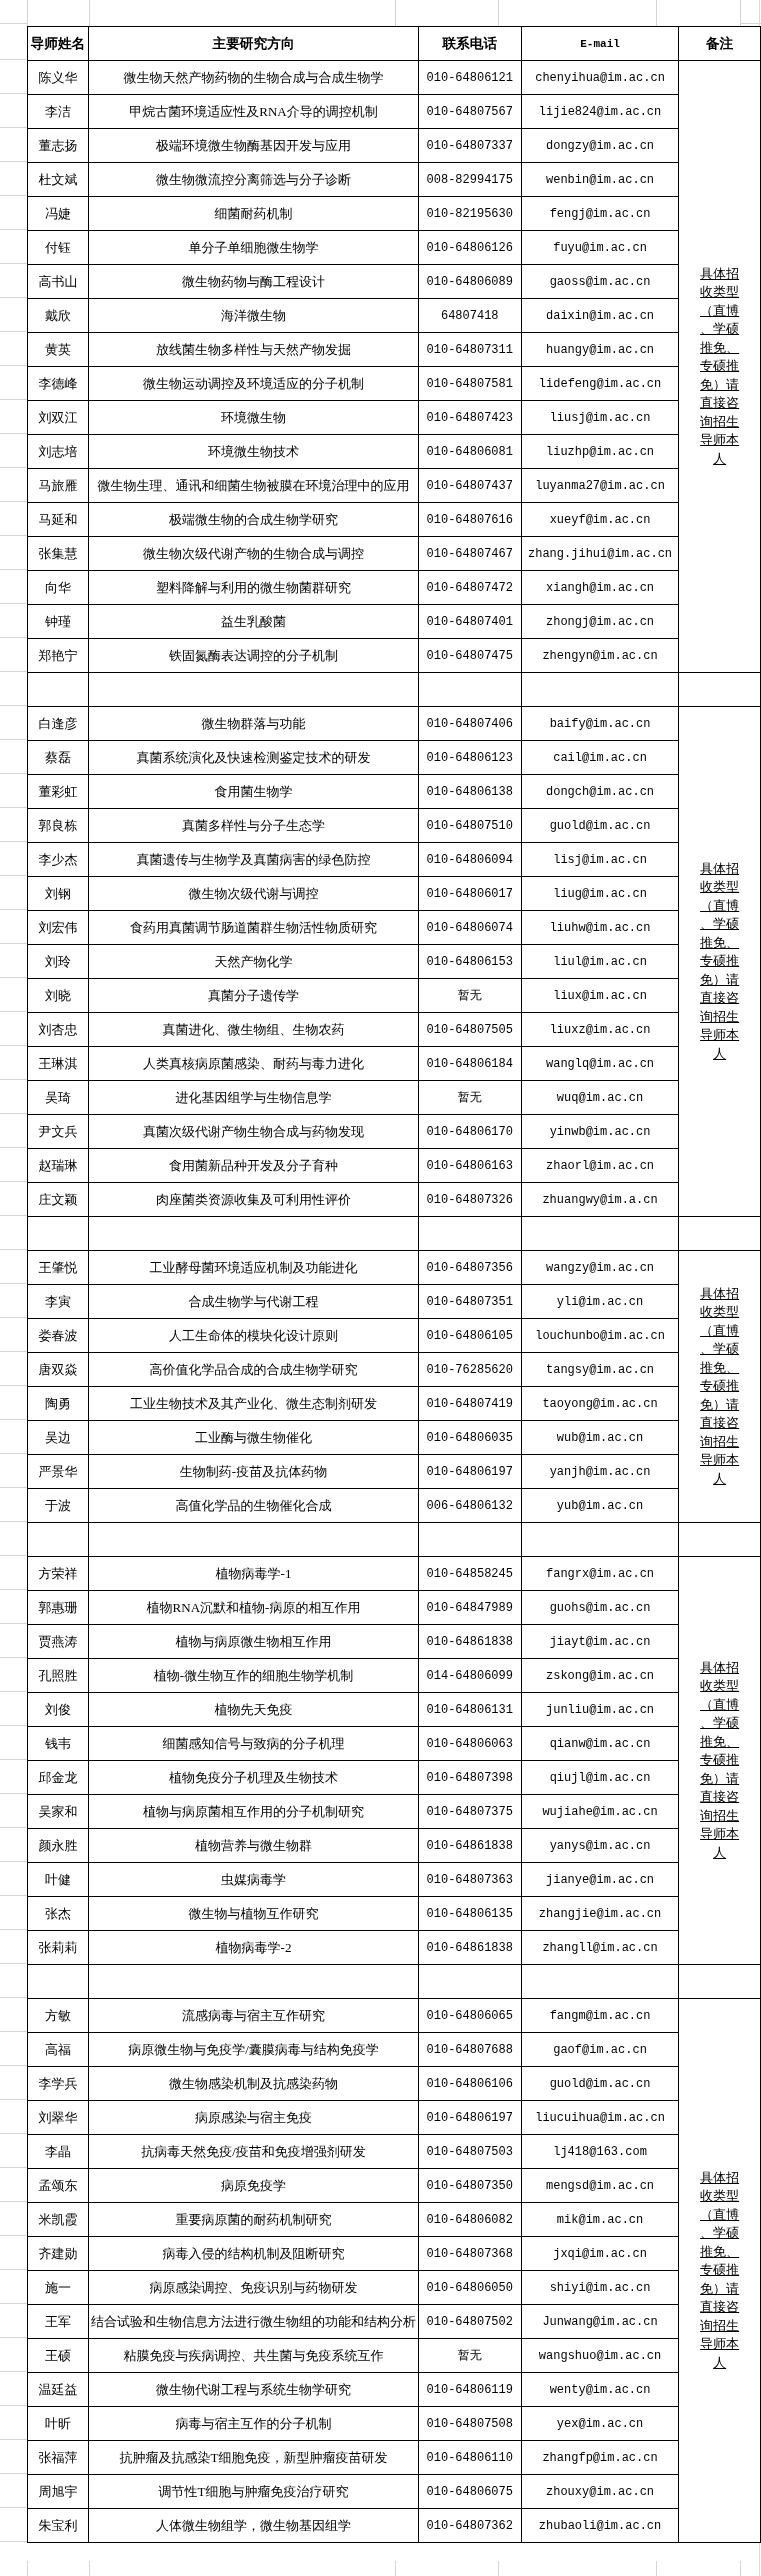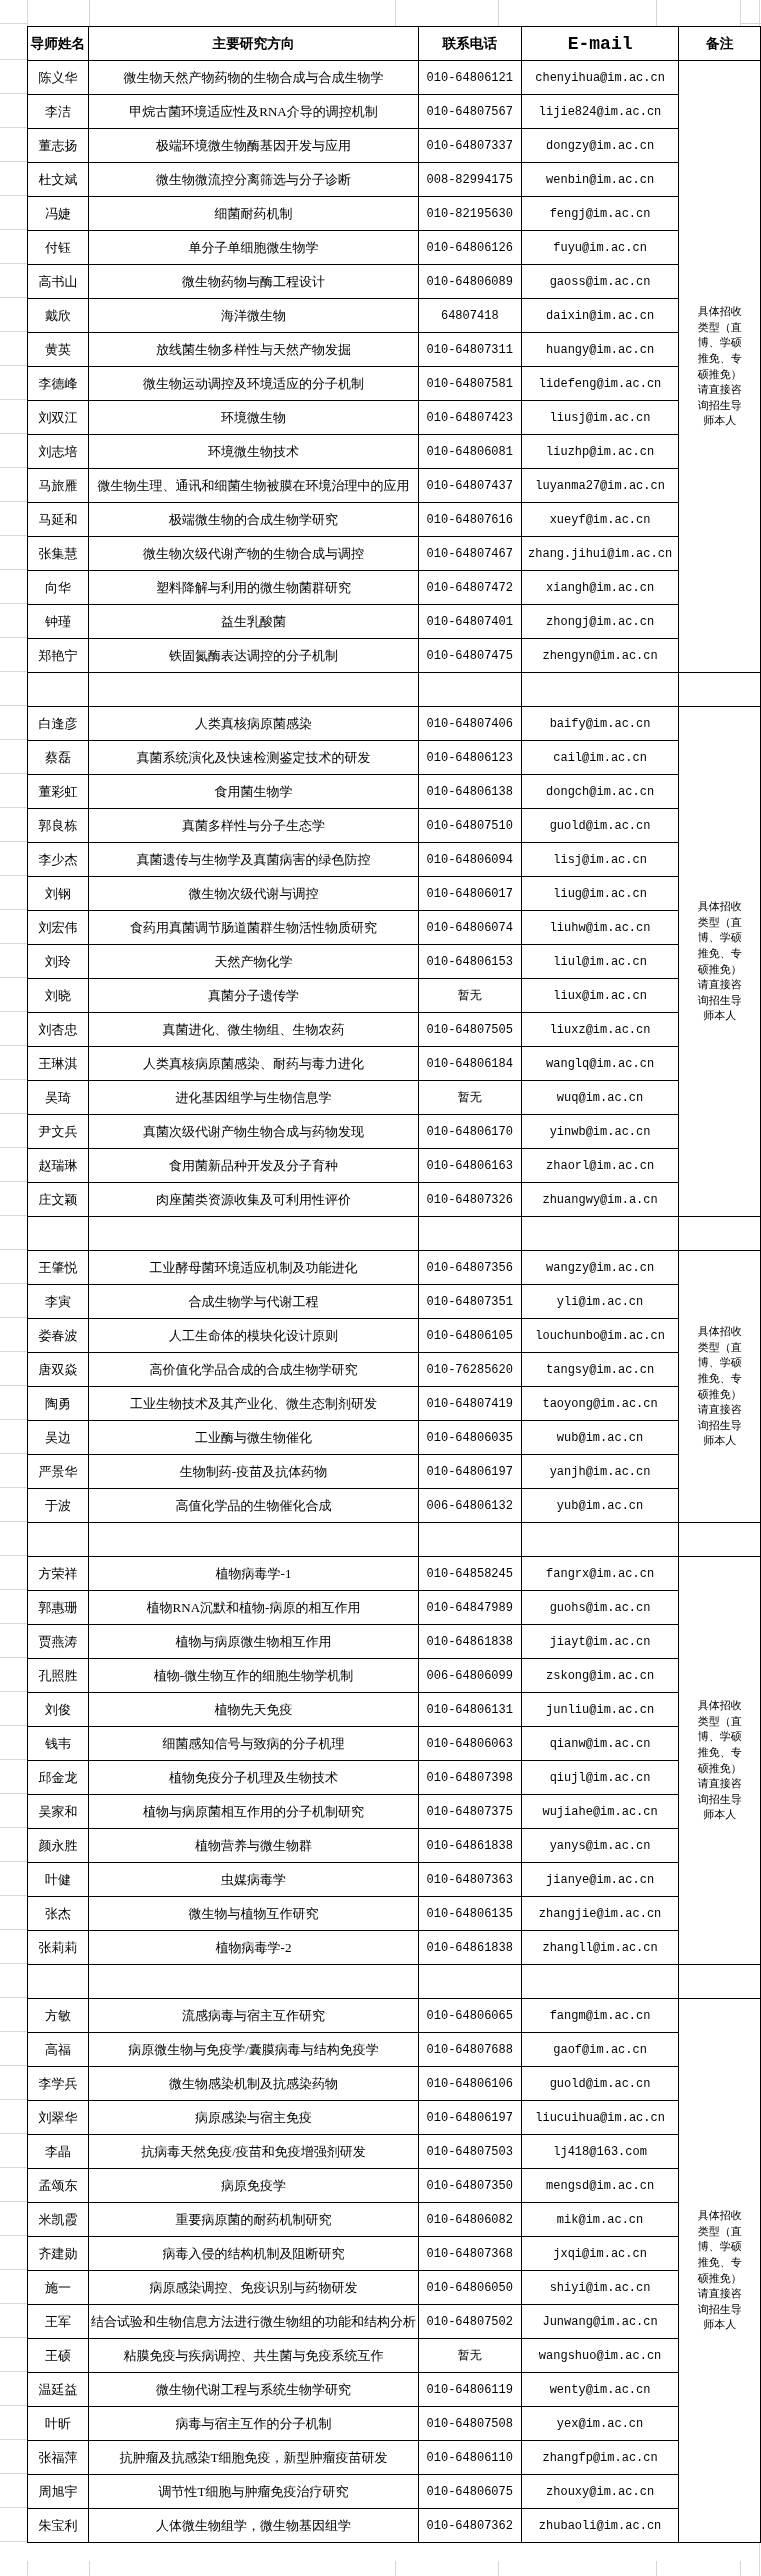--- a/index.html
+++ b/index.html
@@ -44,35 +44,36 @@
     padding: 0 1.7px;
     text-align: center;
     vertical-align: middle;
     overflow: hidden;
   }
   .advisor-table th {
     font-size: 13.7px;
     font-weight: bold;
     white-space: nowrap;
   }
-  th.h-email { font-family: "Liberation Mono", monospace; font-size: 18px; }
+  th.h-email { font-family: "Liberation Mono", monospace; font-size: 11px; }
   td.name     { font-size: 13px; white-space: nowrap; }
   td.research { font-size: 13px; white-space: nowrap; }
   td.phone, td.email {
     font-family: "Liberation Mono", monospace;
     font-size: 12px;
     white-space: nowrap;
   }
   td.remark {
-    font-size: 11px;
+    font-size: 13px;
     line-height: 1.42;
     text-align: center;
     padding: 0 17px;
     word-break: break-all;
     line-break: anywhere;
+    text-decoration: underline;
   }
 </style>
 </head>
 <body>
 
 <div class="canvas">
 
   <div class="rowlines left"></div>
   <div class="rowlines right"></div>
   <div class="margin-hline left"></div>
@@ -222,21 +223,21 @@
         </tr>
         <tr>
           <td></td>
           <td></td>
           <td></td>
           <td></td>
           <td></td>
         </tr>
         <tr>
           <td class="name">白逢彦</td>
-          <td class="research">人类真核病原菌感染</td>
+          <td class="research">微生物群落与功能</td>
           <td class="phone">010-64807406</td>
           <td class="email">baify@im.ac.cn</td>
           <td class="remark" rowspan="15">具体招收类型（直博、学硕推免、专硕推免）请直接咨询招生导师本人</td>
         </tr>
         <tr>
           <td class="name">蔡磊</td>
           <td class="research">真菌系统演化及快速检测鉴定技术的研发</td>
           <td class="phone">010-64806123</td>
           <td class="email">cail@im.ac.cn</td>
         </tr>
@@ -396,21 +397,21 @@
         </tr>
         <tr>
           <td class="name">贾燕涛</td>
           <td class="research">植物与病原微生物相互作用</td>
           <td class="phone">010-64861838</td>
           <td class="email">jiayt@im.ac.cn</td>
         </tr>
         <tr>
           <td class="name">孔照胜</td>
           <td class="research">植物-微生物互作的细胞生物学机制</td>
-          <td class="phone">006-64806099</td>
+          <td class="phone">014-64806099</td>
           <td class="email">zskong@im.ac.cn</td>
         </tr>
         <tr>
           <td class="name">刘俊</td>
           <td class="research">植物先天免疫</td>
           <td class="phone">010-64806131</td>
           <td class="email">junliu@im.ac.cn</td>
         </tr>
         <tr>
           <td class="name">钱韦</td>

